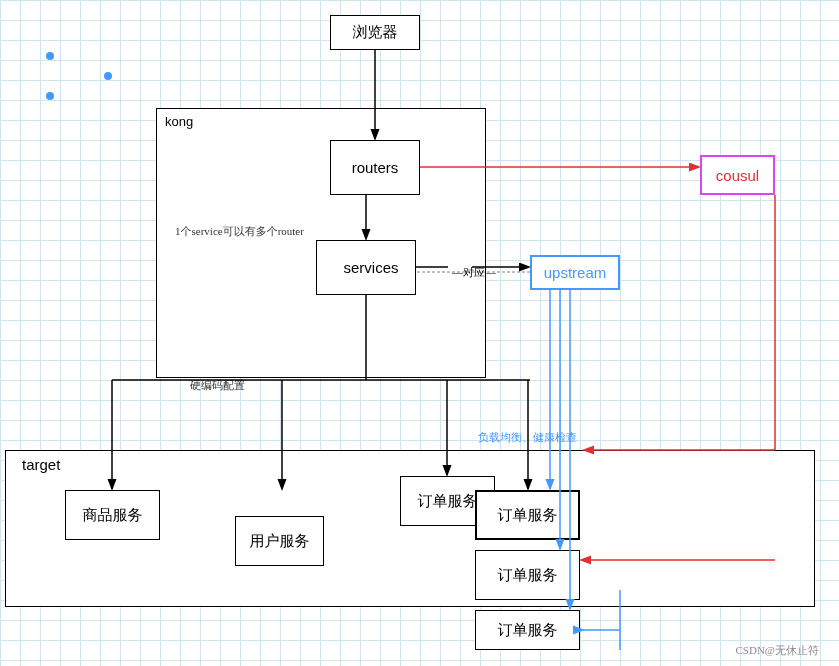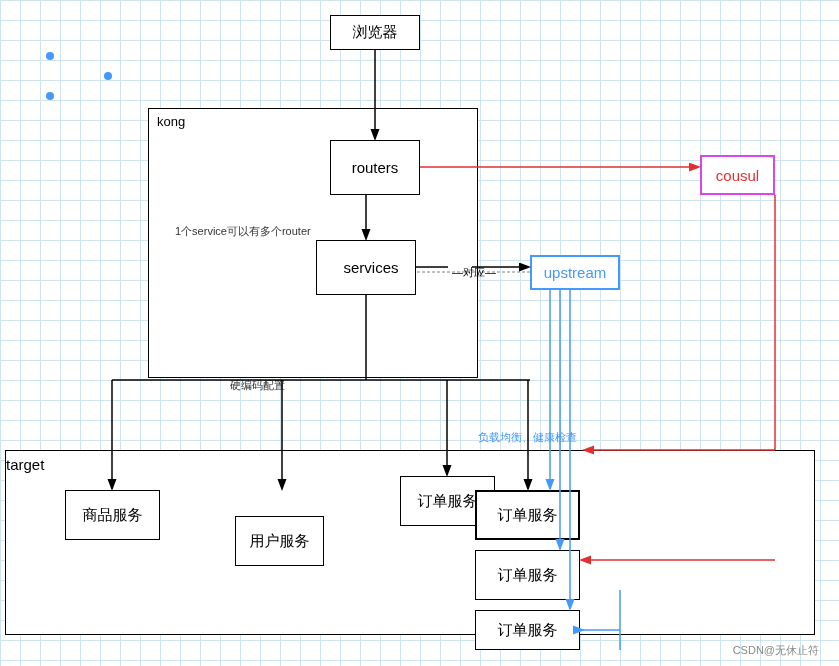--- a/index.html
+++ b/index.html
@@ -34,21 +34,21 @@
       justify-content: center;
       font-size: 15px;
     }
 
     .box-browser {
       left: 330px; top: 15px;
       width: 90px; height: 35px;
     }
 
     .box-kong {
-      left: 148px; top: 108px;
+      left: 156px; top: 108px;
       width: 330px; height: 270px;
       align-items: flex-start;
       justify-content: flex-start;
       padding: 5px 8px;
       font-size: 13px;
     }
 
     .box-routers {
       left: 330px; top: 140px;
       width: 90px; height: 55px;
@@ -69,24 +69,24 @@
 
     .box-cousul {
       left: 700px; top: 155px;
       width: 75px; height: 40px;
       border: 2px solid #d946ef;
       color: #e03030;
     }
 
     .box-target {
       left: 5px; top: 450px;
-      width: 810px; height: 185px;
+      width: 810px; height: 157px;
       align-items: flex-start;
       justify-content: flex-start;
-      padding: 5px 0;
+      padding: 5px 16px;
     }
 
     .box-goods {
       left: 65px; top: 490px;
       width: 95px; height: 50px;
     }
 
     .box-user {
       left: 235px; top: 516px;
       width: 89px; height: 50px;
@@ -112,31 +112,31 @@
       left: 475px; top: 610px;
       width: 105px; height: 40px;
     }
 
     
     .label {
       position: absolute;
       font-size: 12px;
       color: #333;
       white-space: nowrap;
+      font-family: Liberation Serif, serif;
     }
 
     .label-service-note {
       left: 175px; top: 224px;
       font-size: 11px;
     }
 
     .label-hard-code {
       left: 190px; top: 378px;
       font-size: 11px;
-      margin-left: 40px;
     }
 
     .label-lb {
       left: 478px; top: 430px;
       font-size: 11px;
       color: #4499ff;
     }
 
     .label-watermark {
       right: 20px; bottom: 8px;

